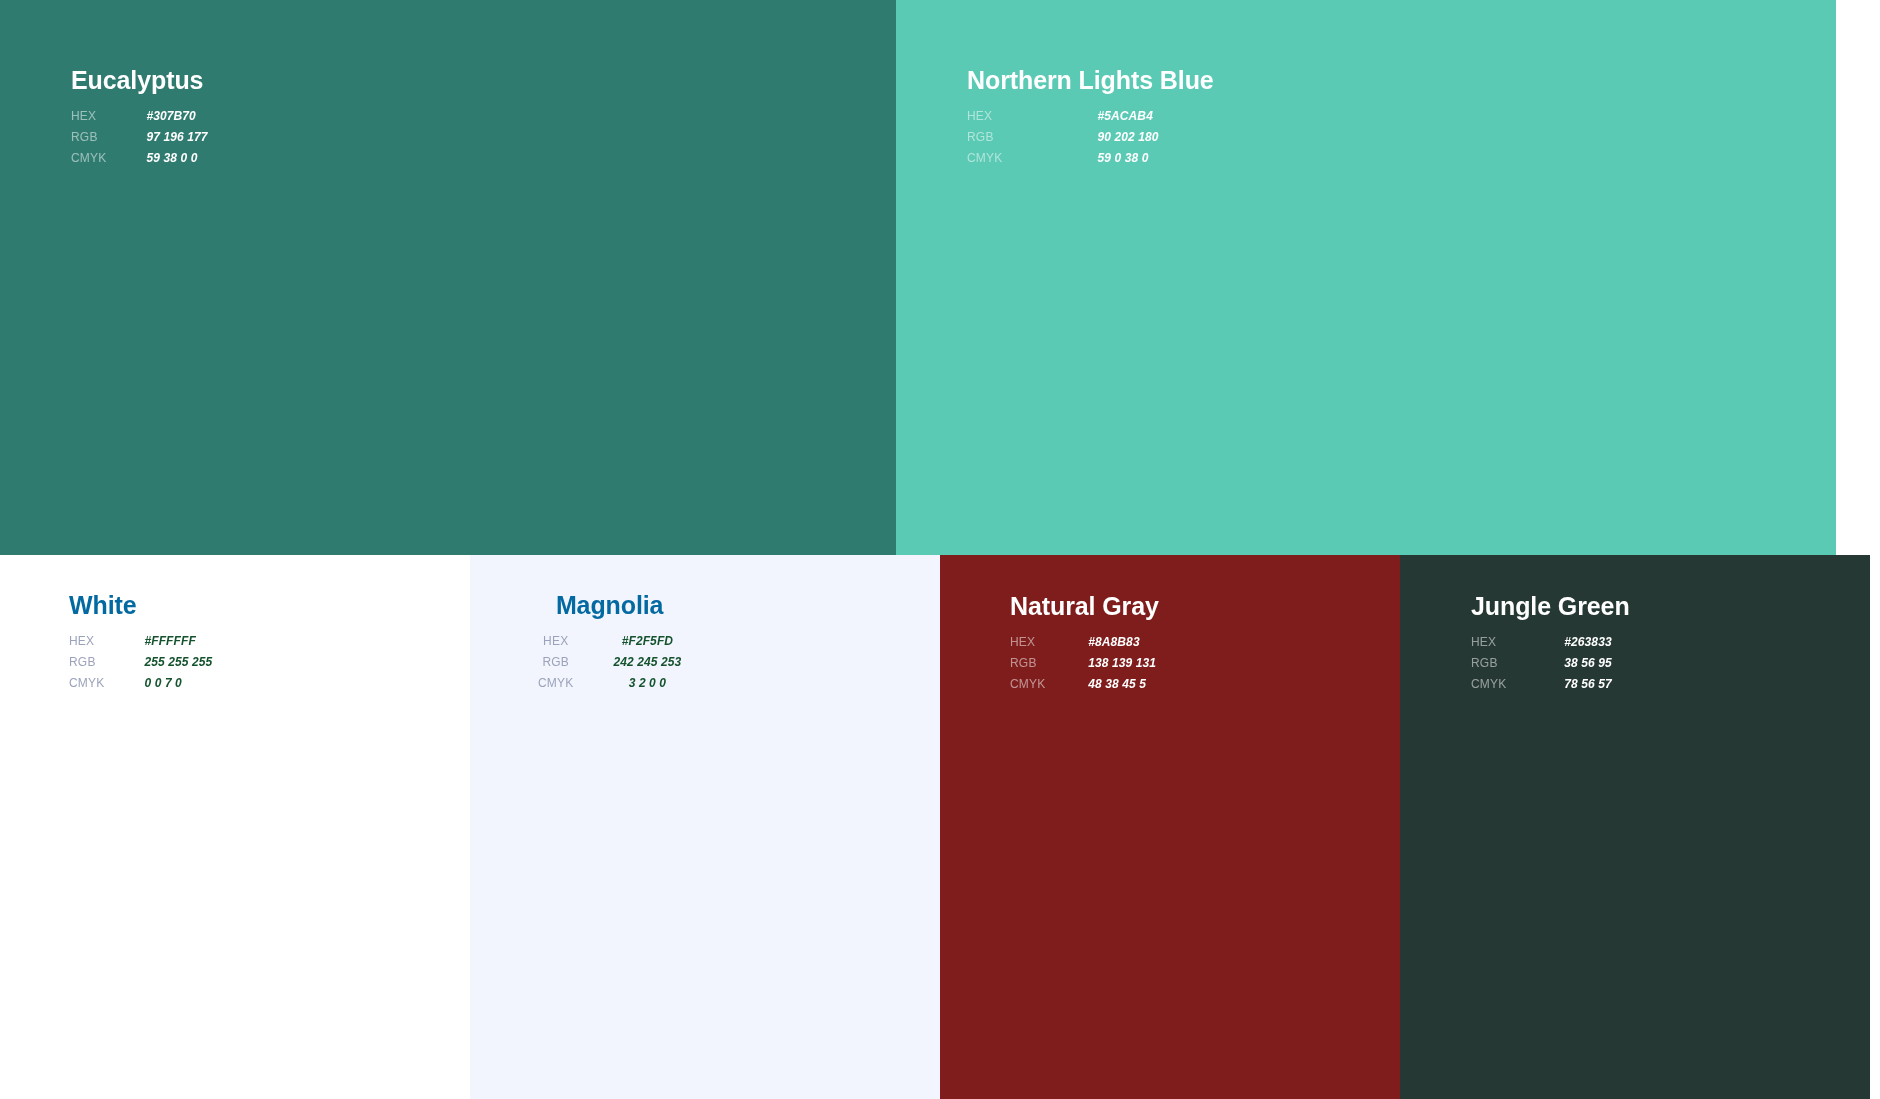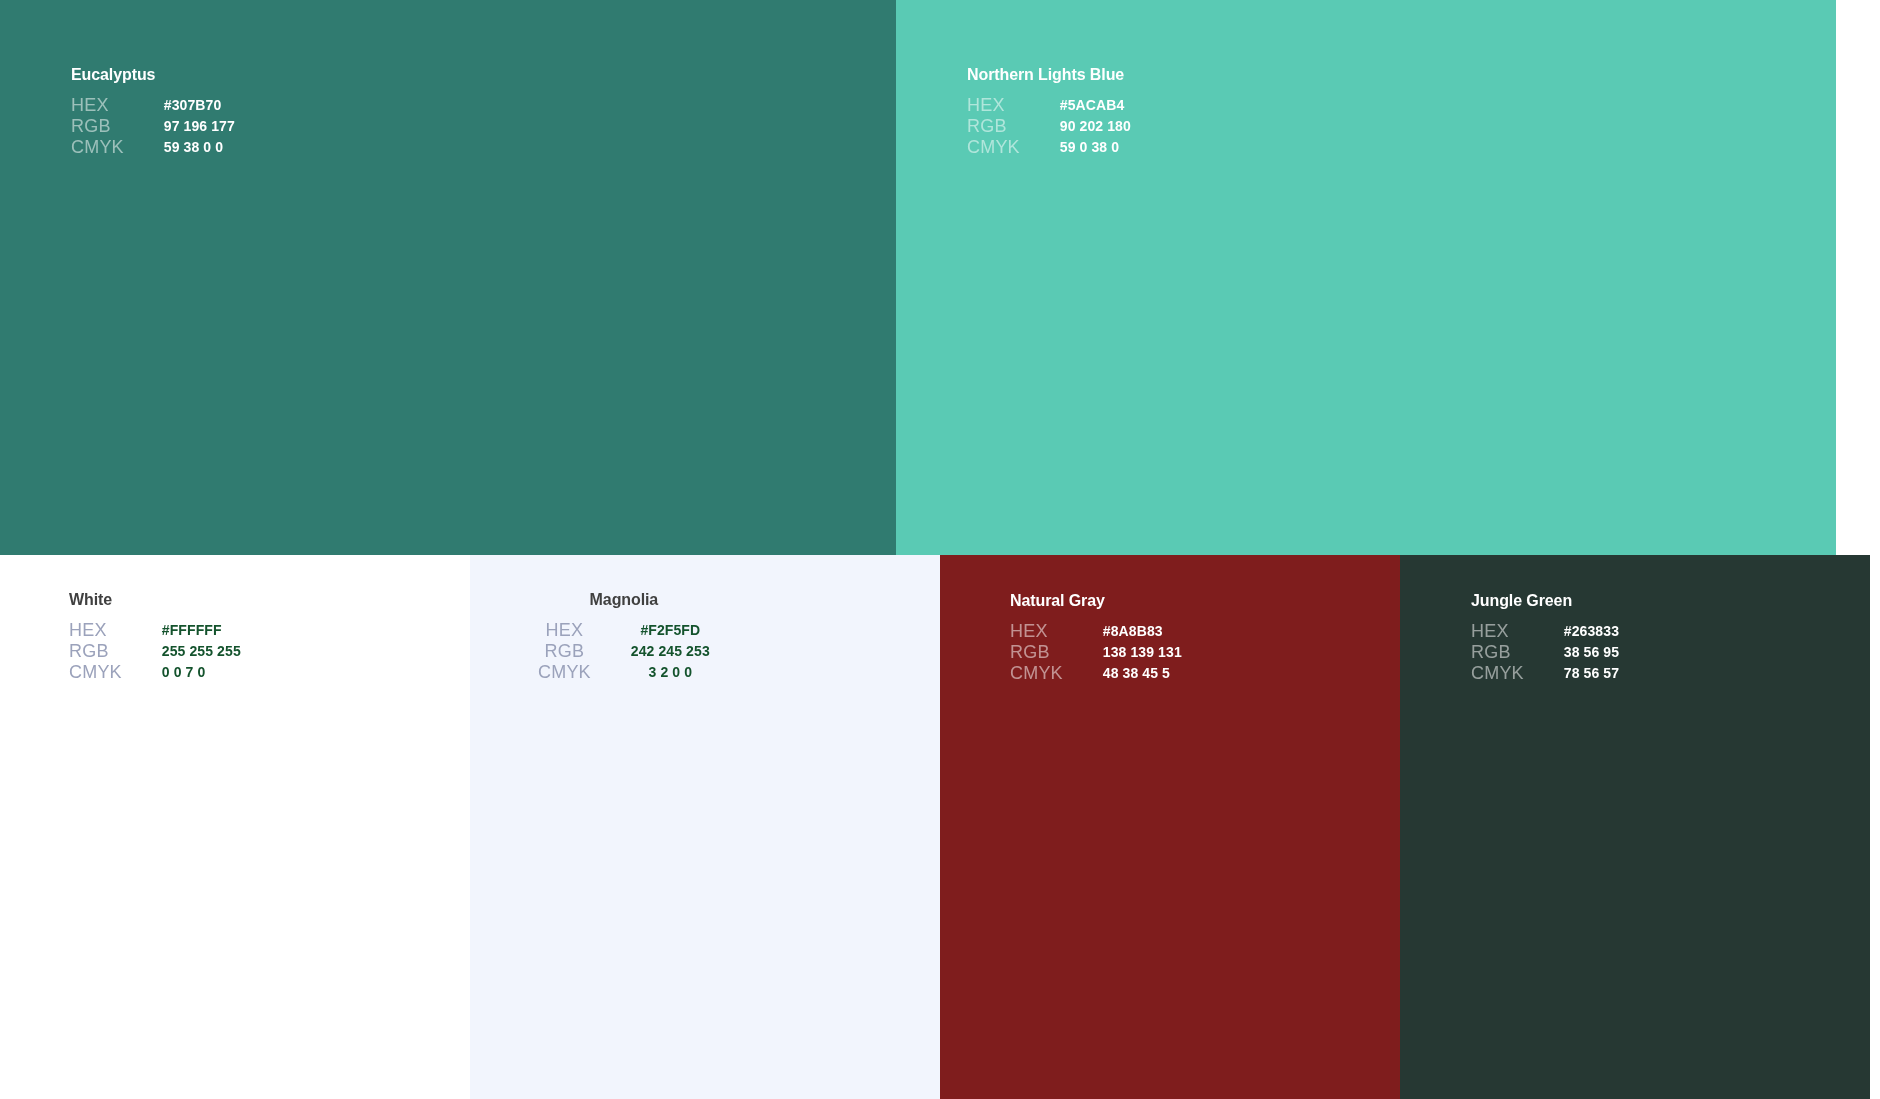--- a/index.html
+++ b/index.html
@@ -22,48 +22,49 @@
   .swatch {
     position: absolute;
     overflow: hidden;
   }
 
   .swatch-inner {
     position: absolute;
   }
 
   .swatch-name {
-    font-size: 16px;
+    font-size: 25px;
     font-weight: bold;
     letter-spacing: -0.1px;
     line-height: 1.15;
     white-space: nowrap;
   }
 
   .specs {
     margin-top: 12px;
     display: grid;
     grid-template-columns: auto auto;
     row-gap: 3px;
   }
 
   .spec-label {
-    font-size: 18px;
+    font-size: 12px;
     line-height: 18px;
     letter-spacing: 0.2px;
     white-space: nowrap;
     padding-right: 40px;
   }
 
   .spec-value {
-    font-size: 14px;
+    font-size: 12px;
     line-height: 18px;
     font-weight: 600;
     letter-spacing: 0.1px;
     white-space: nowrap;
+    font-style: italic;
   }
 
   
   #sw-eucalyptus       { left: 0;    top: 0;   width: 940px;  height: 555px; }
   #sw-northern-lights  { left: 896px;top: 0;   width: 940px;  height: 555px; }
 
   
   #sw-white            { left: 0;     top: 555px; width: 470px; height: 544px; }
   #sw-magnolia         { left: 470px; top: 555px; width: 470px; height: 544px; text-align: center; }
   #sw-natural-gray     { left: 940px; top: 555px; width: 470px; height: 544px; }
@@ -76,21 +77,21 @@
   #sw-magnolia        .swatch-inner { left: 68px; top: 36px; }
   #sw-natural-gray    .swatch-inner { left: 70px; top: 37px; }
   #sw-jungle-green    .swatch-inner { left: 71px; top: 37px; }
 
   
   .on-dark .swatch-name  { color: #ffffff; }
   .on-dark .spec-label   { color: rgba(255,255,255,0.52); }
   .on-dark .spec-value   { color: #ffffff; }
 
   
-  .on-light .swatch-name { color: #404040; }
+  .on-light .swatch-name { color: #0369a1; }
   .on-light .spec-label  { color: #9ba2bb; }
   .on-light .spec-value  { color: #14532d; }
 </style>
 </head>
 <body>
 
 <div id="palette">
 
   <section class="swatch on-dark" id="sw-eucalyptus" style="background-color: rgb(48, 123, 112);">
     <div class="swatch-inner">

